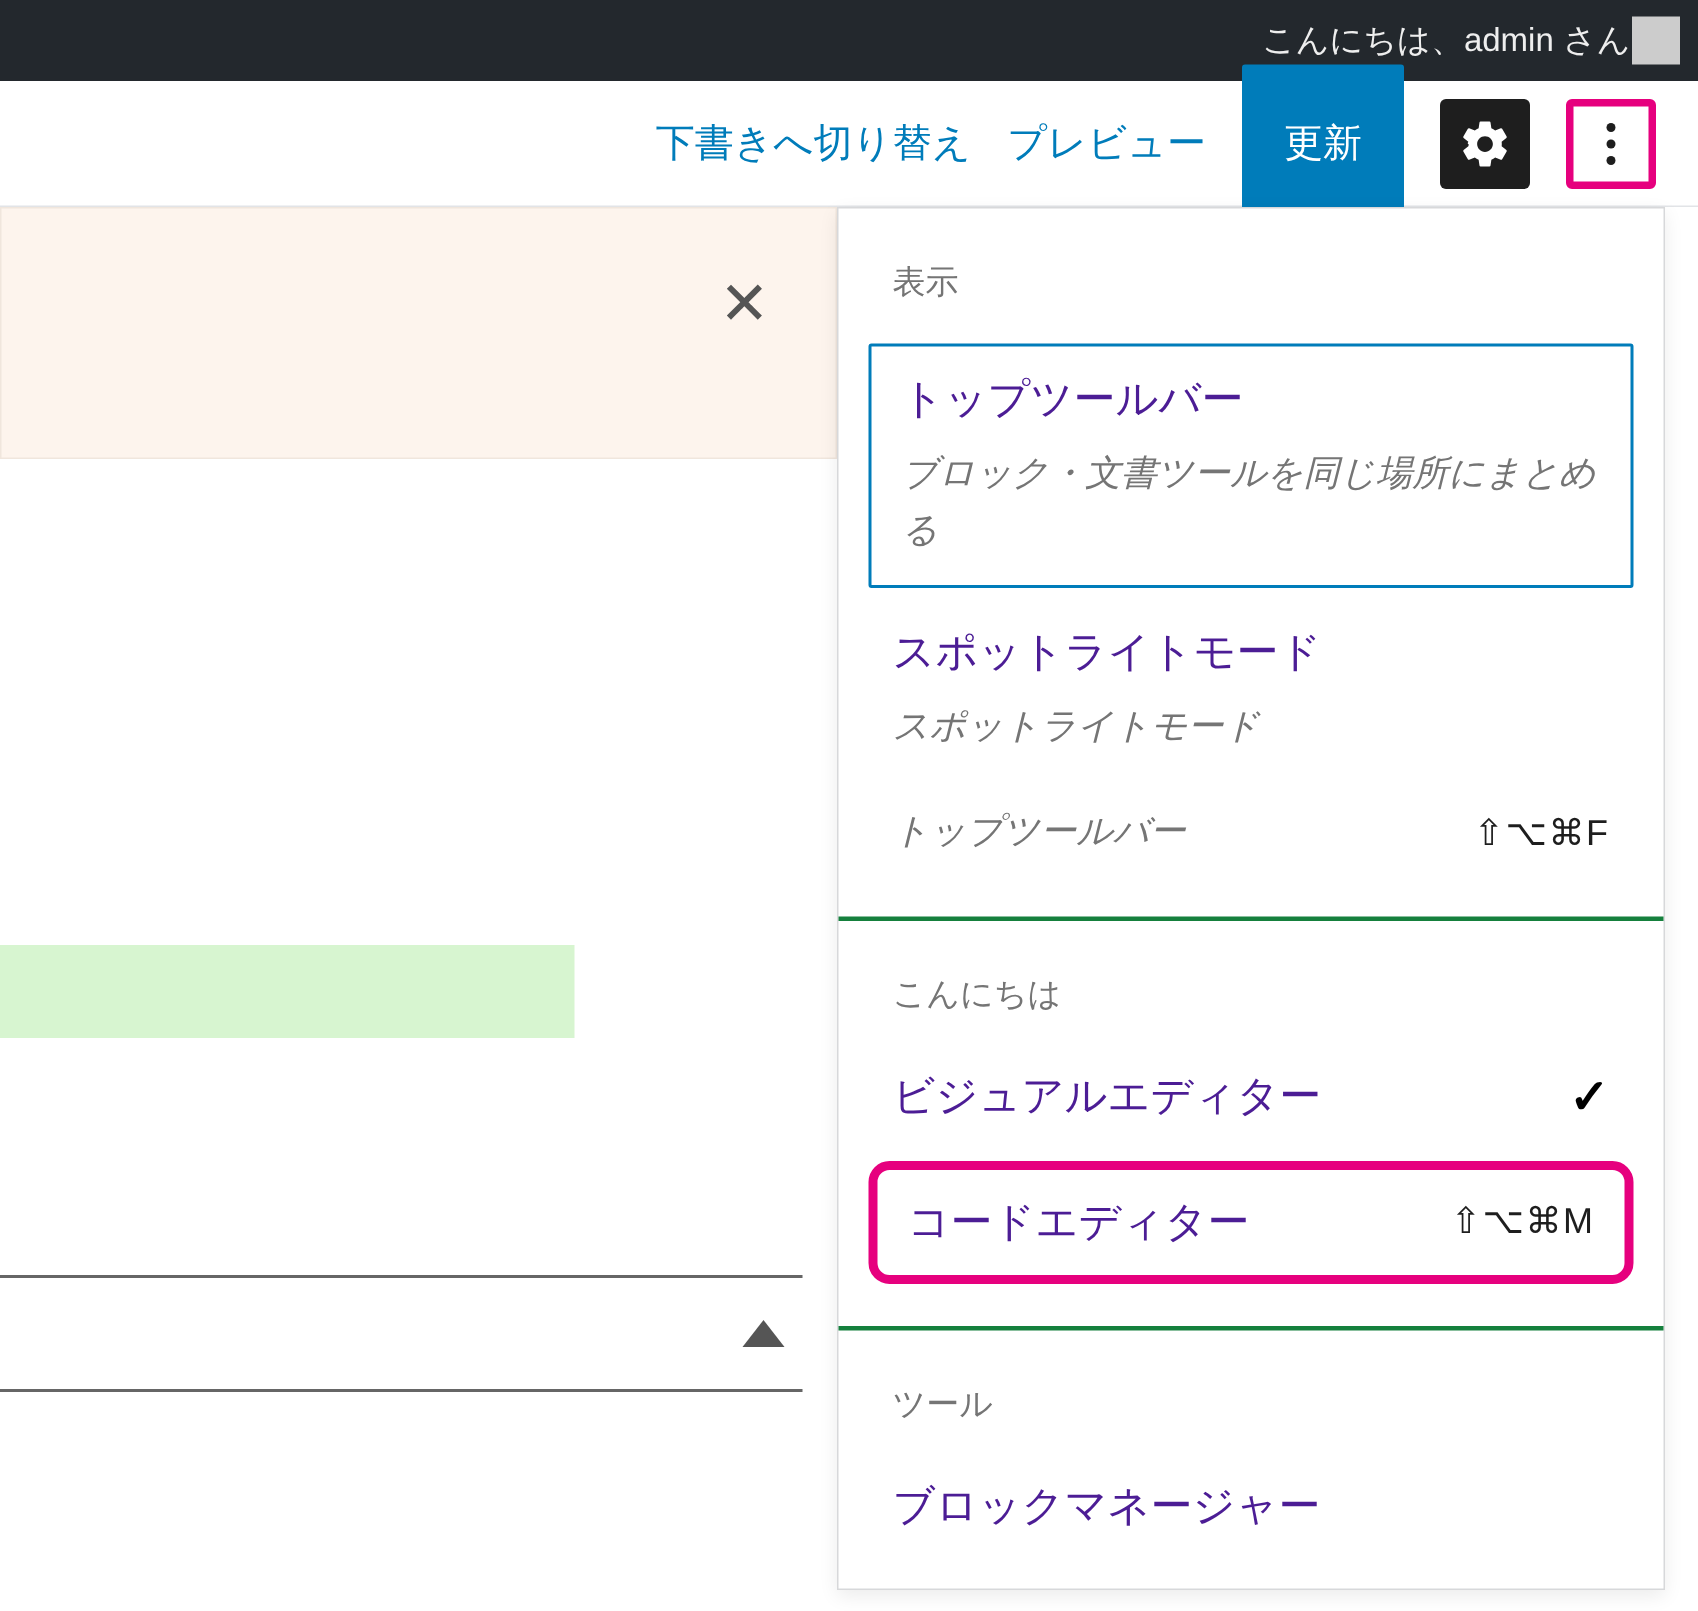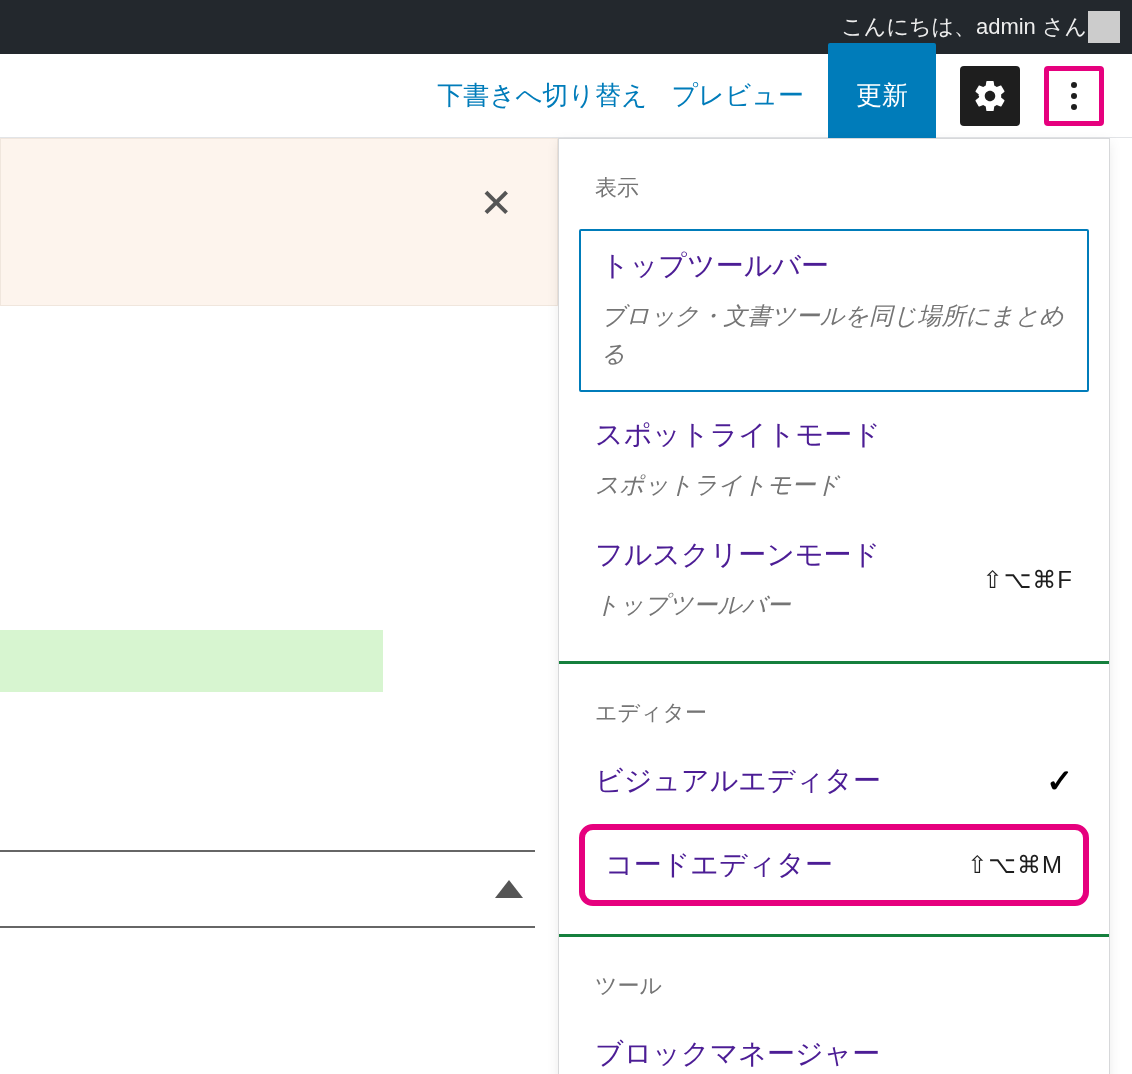--- a/index.html
+++ b/index.html
@@ -225,30 +225,29 @@
       </div>
 
       <div class="menu-item">
         <div class="item-title">スポットライトモード</div>
         <div class="item-desc">スポットライトモード</div>
       </div>
 
       <div class="menu-item">
         <div class="item-row">
           <div>
-            <div class="item-title">フルスクリーンモード</div>
             <div class="item-desc">トップツールバー</div>
           </div>
           <span class="shortcut">⇧⌥⌘F</span>
         </div>
       </div>
     </div>
 
     <div class="menu-group">
-      <div class="group-label">エディター</div>
+      <div class="group-label">こんにちは</div>
 
       <div class="menu-item">
         <div class="item-row">
           <div class="item-title" style="margin-bottom:0">ビジュアルエディター</div>
           <span class="check">✓</span>
         </div>
       </div>
 
       <div class="menu-item highlight-box">
         <div class="item-row">

